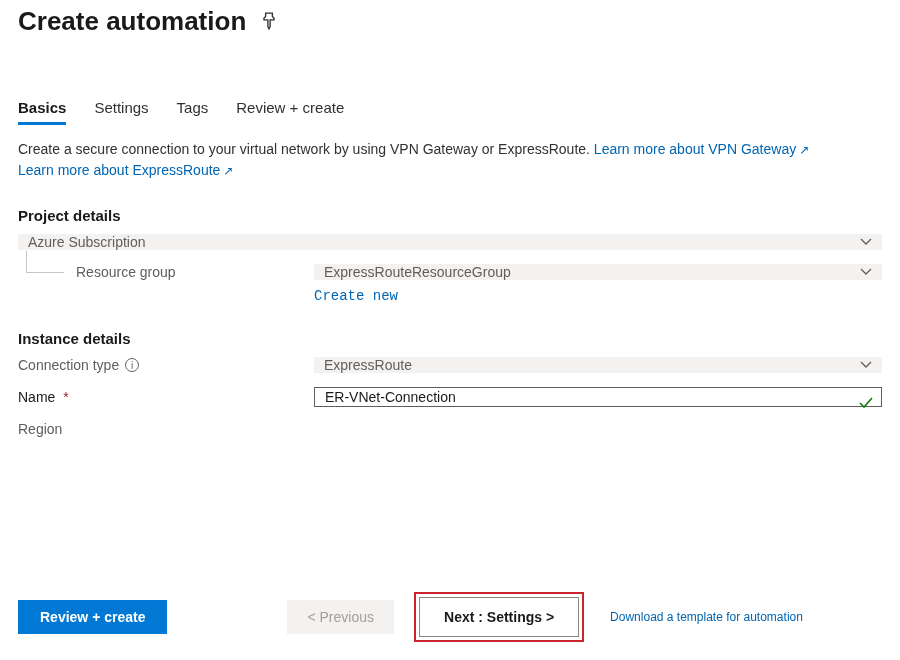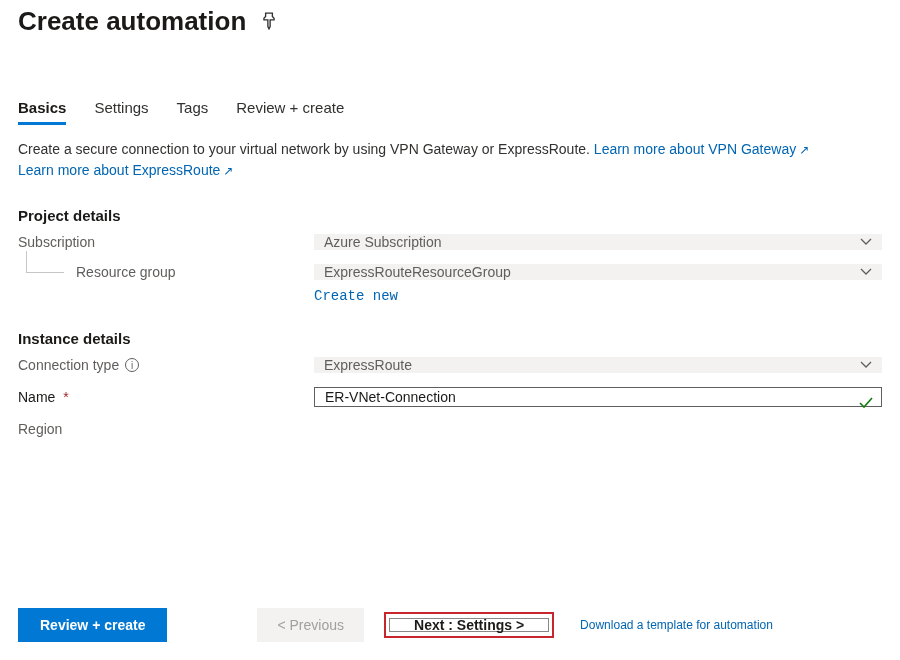--- a/index.html
+++ b/index.html
@@ -50,23 +50,23 @@
 
   .create-new { margin-left:296px; margin-top:-6px; margin-bottom: 16px; font-family: Liberation Mono, monospace; }
   .info-icon { width:14px; height:14px; border:1px solid #605e5c; border-radius:50%; display:inline-flex; align-items:center; justify-content:center; font-size:10px; color:#605e5c; font-style:normal; cursor:help;}
 
   .footer {
     position:absolute; left:18px; right:18px; bottom:18px;
     display:flex; align-items:center; gap:0;
   }
   .btn { height:34px; display:inline-flex; align-items:center; justify-content:center; font-size:14px; cursor:pointer; border:none; font-family:inherit;}
   .btn-primary { background:#0078d4; color:#fff; font-weight:600; padding:0 22px; }
-  .btn-prev { background:#f3f2f1; color:#a19f9d; padding:0 20px; margin-left:90px;}
+  .btn-prev { background:#f3f2f1; color:#a19f9d; padding:0 20px; margin-left:120px;}
   .btn-next-wrap { border:2.5px solid #c9252d; padding:3px; margin-left:20px; }
-  .btn-next { background:#fff; color:#1b1a19; font-weight:600; border:1px solid #8a8886; padding:0 24px; height:14px; }
+  .btn-next { background:#fff; color:#1b1a19; font-weight:600; border:1px solid #8a8886; padding:0 24px; height:40px; }
   .dl-link { margin-left:26px; color:#0065b3; cursor:pointer; font-size:12px; }
 </style>
 </head>
 <body>
 
 <div class="page">
 
   <div class="title-row">
     <h1>Create automation</h1>
     <span class="pin-btn">
@@ -90,21 +90,20 @@
     </span>
     <br>
     <span class="link">
       <span>Learn more about ExpressRoute</span><span class="ext">↗</span>
     </span>
   </div>
 
   <h2>Project details</h2>
 
   <div class="field-row">
-    <div class="field-label">Subscription</div>
     <div class="field-control">
       <div class="select-disabled">
         <span>Azure Subscription</span>
         <svg class="chev" viewBox="0 0 12 12">
             <path d="M1 3l5 5 5-5" fill="none" stroke="currentColor" stroke-width="1.3"></path>
           </svg>
       </div>
     </div>
   </div>
 

